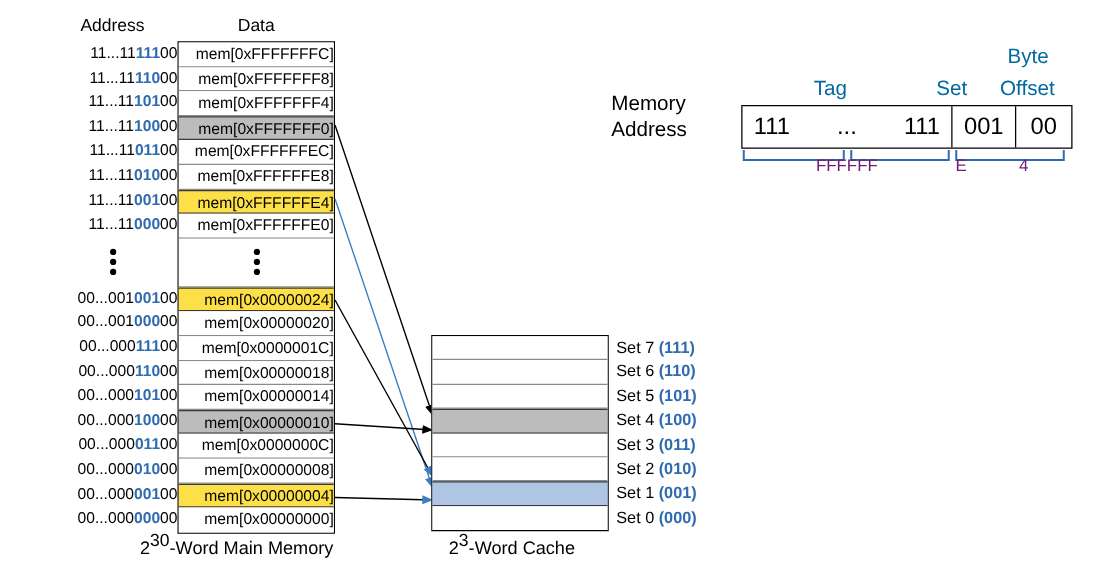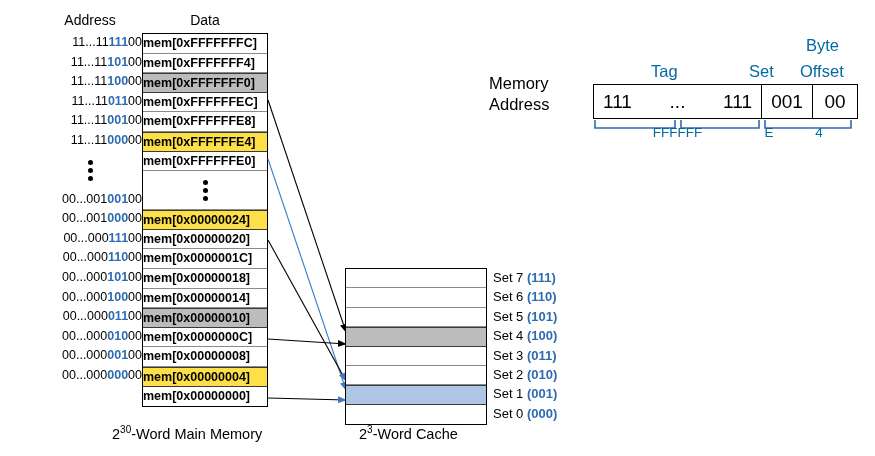--- a/index.html
+++ b/index.html
@@ -38,27 +38,26 @@
   #memory-table{
     left:142px;top:33px;width:126px;
     border:1.6px solid #000;
     box-sizing:border-box;
     background:#fff;
   }
   .mem-row{
     height:19.6px;
     line-height:19.6px;
     font-size:12.5px;
-    text-align:left;
+    text-align:right;
     white-space:nowrap;
     border-bottom:1px solid #8a8a8a;
     box-sizing:border-box;
     background:#fff;
     position:relative;
-    font-weight:bold;
   }
   .mem-row:last-child{border-bottom:none;}
   .mem-row.gray{background:#bcbcbc;border-top:1.5px solid #3a3a3a;border-bottom:1.5px solid #3a3a3a;}
   .mem-row.blue{background:#fde047;border-top:1.5px solid #3a3a3a;border-bottom:1.5px solid #3a3a3a;}
   .mem-row.ellipsis{height:39px;border-bottom:1px solid #8a8a8a;}
 
   .vdots{
     display:flex;flex-direction:column;align-items:center;justify-content:center;
     height:100%;gap:3px;
   }
@@ -91,21 +90,21 @@
   .set-label{
     height:19.4px;line-height:19.4px;
     font-size:13px;white-space:nowrap;color:#000;
   }
   .set-label b{color:#2f6bb0;font-weight:bold;}
 
   
   .caption{
     font-size:14.5px;white-space:nowrap;color:#000;
   }
-  .caption sup{font-size:10px;vertical-align:super;}
+  .caption sup{font-size:14px;vertical-align:super;}
   #memory-caption{left:112px;top:424px;}
   #cache-caption{left:359px;top:424px;}
 
   
   #arrows{left:0;top:0;width:875px;height:456px;pointer-events:none;}
   #mem-addr-label{
     left:489px;top:73px;font-size:16.5px;line-height:21px;color:#000000;white-space:nowrap;
   }
   #addr-fields{
     left:593px;top:84px;height:35px;
@@ -124,37 +123,39 @@
 
   .blue-label{
     color:#0369a1;font-size:16.5px;white-space:nowrap;position:absolute;
   }
   #label-tag{left:651px;top:62px;}
   #label-set{left:749px;top:62px;}
   #label-byte{left:806px;top:36px;}
   #label-offset{left:800px;top:62px;}
 
   .brace-label{
-    color:#0369a1;font-size:13.5px;white-space:nowrap;position:absolute;text-align:center;
+    color:#701a75;font-size:13.5px;white-space:nowrap;position:absolute;text-align:center;
   }
   #brace-tag-label{left:610px;top:125px;width:135px;}
   #brace-e-label{left:745px;top:125px;width:48px;}
   #brace-4-label{left:793px;top:125px;width:52px;}
 </style>
 </head>
 <body>
 
 <div class="abs col-header" id="header-address" style="left:38px;top:12px;width:104px;">Address</div>
 <div class="abs col-header" id="header-data" style="left:142px;top:12px;width:126px;">Data</div>
 
 <div class="abs" id="address-column">
     <div class="addr-row"><span class="plain">11...11</span><span class="setbits">111</span><span class="plain">00</span></div>
+    <div class="addr-row"><span class="plain">11...11</span><span class="setbits">110</span><span class="plain">00</span></div>
     <div class="addr-row"><span class="plain">11...11</span><span class="setbits">101</span><span class="plain">00</span></div>
     <div class="addr-row"><span class="plain">11...11</span><span class="setbits">100</span><span class="plain">00</span></div>
     <div class="addr-row"><span class="plain">11...11</span><span class="setbits">011</span><span class="plain">00</span></div>
+    <div class="addr-row"><span class="plain">11...11</span><span class="setbits">010</span><span class="plain">00</span></div>
     <div class="addr-row"><span class="plain">11...11</span><span class="setbits">001</span><span class="plain">00</span></div>
     <div class="addr-row"><span class="plain">11...11</span><span class="setbits">000</span><span class="plain">00</span></div>
     <div id="addr-ellipsis">
       <span></span>
       <span></span>
       <span></span>
     </div>
     <div class="addr-row"><span class="plain">00...001</span><span class="setbits">001</span><span class="plain">00</span></div>
     <div class="addr-row"><span class="plain">00...001</span><span class="setbits">000</span><span class="plain">00</span></div>
     <div class="addr-row"><span class="plain">00...000</span><span class="setbits">111</span><span class="plain">00</span></div>
@@ -162,20 +163,21 @@
     <div class="addr-row"><span class="plain">00...000</span><span class="setbits">101</span><span class="plain">00</span></div>
     <div class="addr-row"><span class="plain">00...000</span><span class="setbits">100</span><span class="plain">00</span></div>
     <div class="addr-row"><span class="plain">00...000</span><span class="setbits">011</span><span class="plain">00</span></div>
     <div class="addr-row"><span class="plain">00...000</span><span class="setbits">010</span><span class="plain">00</span></div>
     <div class="addr-row"><span class="plain">00...000</span><span class="setbits">001</span><span class="plain">00</span></div>
     <div class="addr-row"><span class="plain">00...000</span><span class="setbits">000</span><span class="plain">00</span></div>
   </div>
 
 <div class="abs" id="memory-table">
     <div class="mem-row">mem[0xFFFFFFFC]</div>
+    <div class="mem-row">mem[0xFFFFFFF8]</div>
     <div class="mem-row">mem[0xFFFFFFF4]</div>
     <div class="mem-row gray">mem[0xFFFFFFF0]</div>
     <div class="mem-row">mem[0xFFFFFFEC]</div>
     <div class="mem-row">mem[0xFFFFFFE8]</div>
     <div class="mem-row blue">mem[0xFFFFFFE4]</div>
     <div class="mem-row">mem[0xFFFFFFE0]</div>
     <div class="mem-row ellipsis">
       <div class="vdots">
         <span></span>
         <span></span>

